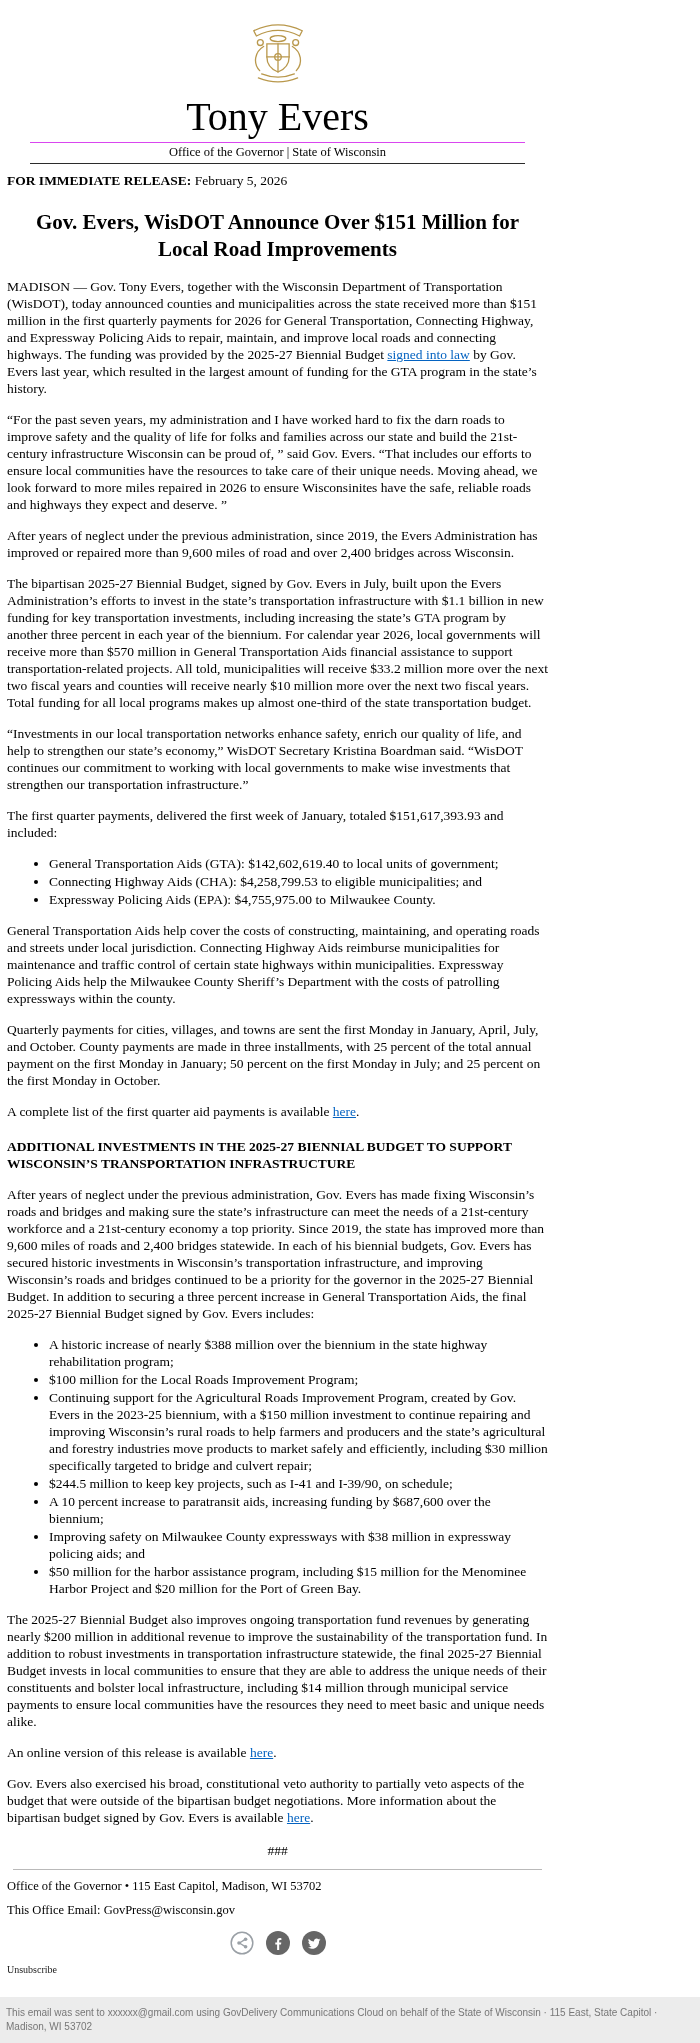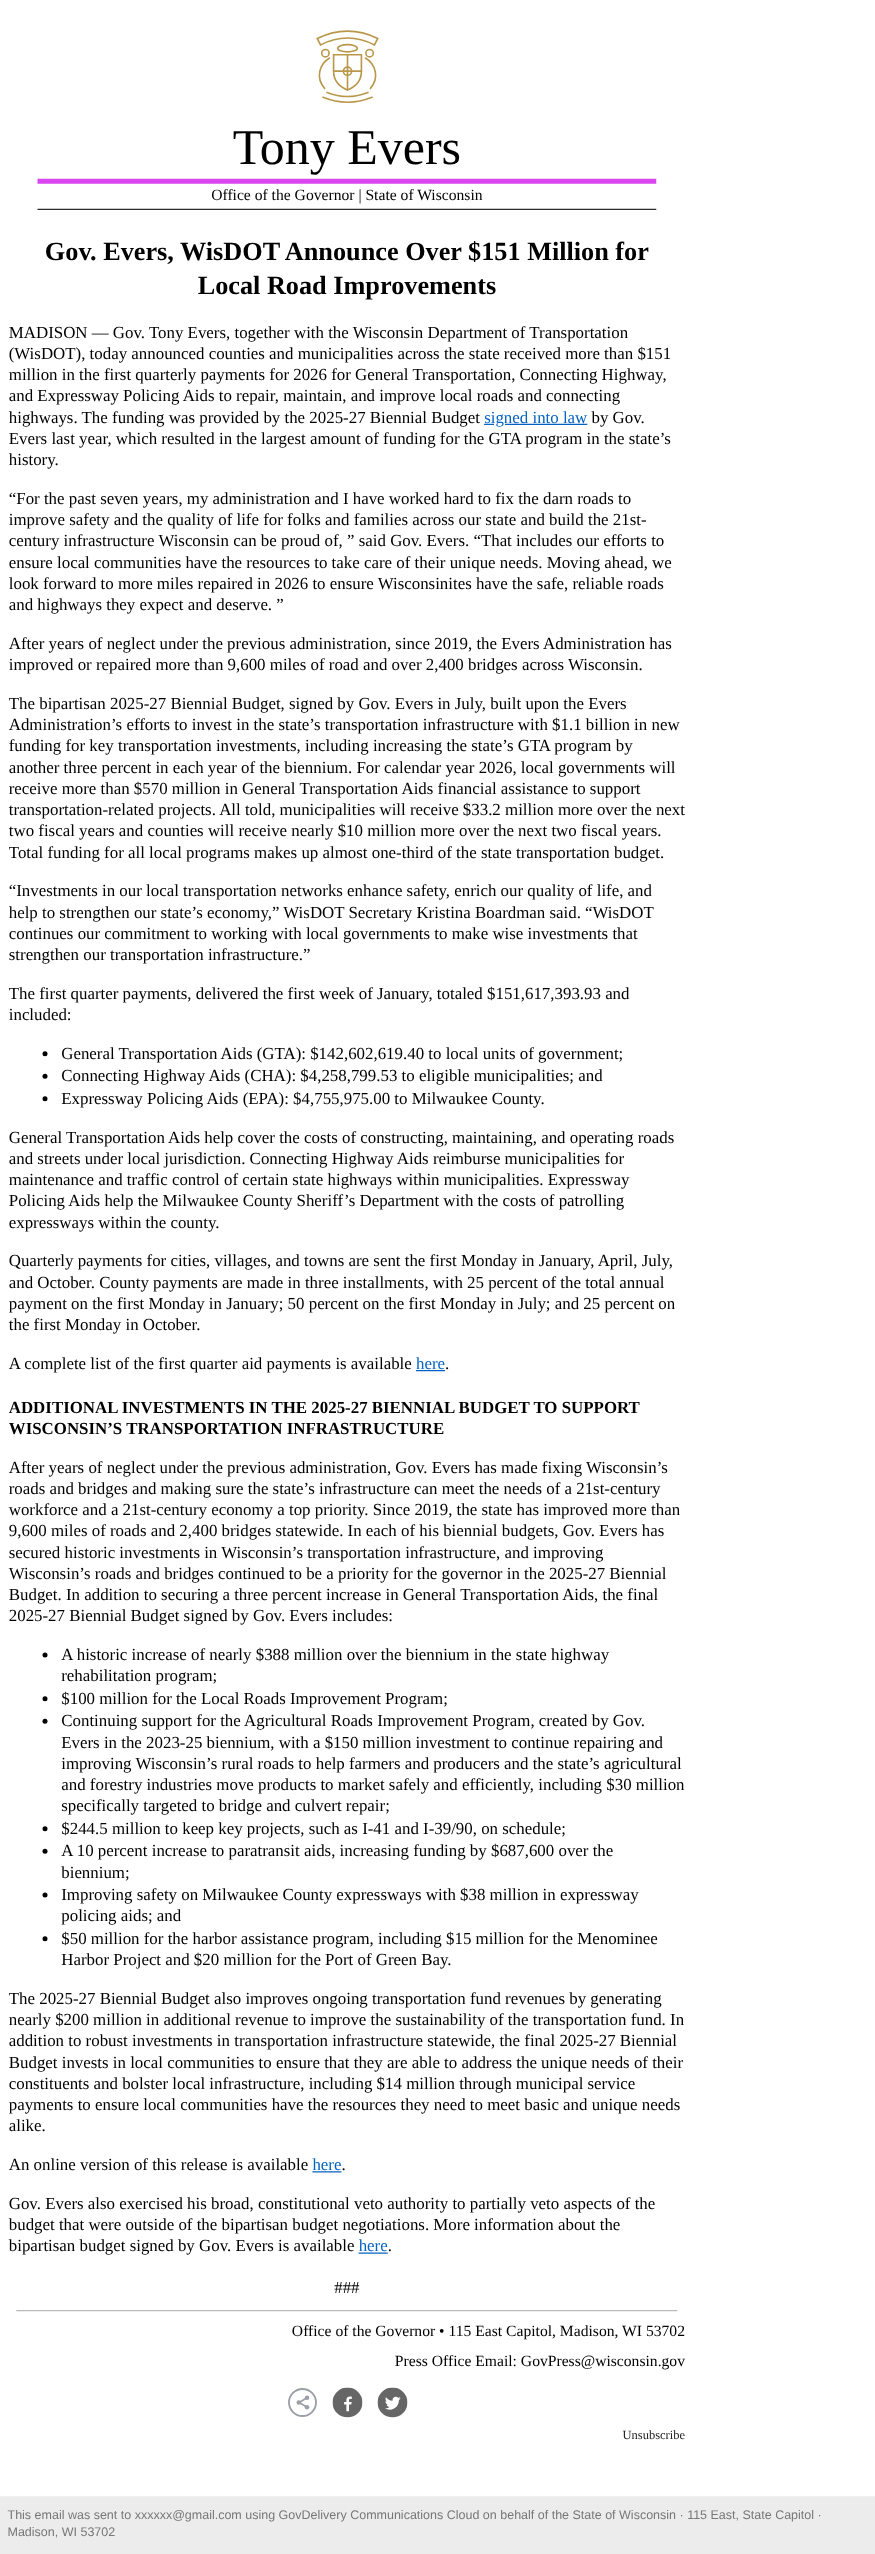--- a/index.html
+++ b/index.html
@@ -4,36 +4,36 @@
 <style>
   html,body{margin:0;padding:0;background:#ffffff;}
   .page{width:700px;min-height:2043px;display:flex;flex-direction:column;background:#fff;
         font-family:"Liberation Serif", serif;color:#000;}
   .email{width:555px;padding-top:14px;}
   .content{padding:0 7px;font-size:13.5px;line-height:1.26;}
 
   
   .seal-wrap{text-align:center;margin:2px 0 0;}
   .gov-name{font-size:40px;font-weight:400;text-align:center;margin:2px 0 4px;line-height:1.05;}
-  .office-wrap{margin:0 30px 8px;border-top:4px solid #d946ef;border-bottom:1px solid #2b2b2b;
+  .office-wrap{margin:0 30px 8px;border-top:1px solid #d946ef;border-bottom:1px solid #2b2b2b;
                padding:2px 0 3px;text-align:center;font-size:12.5px;}
 
   .release-line{margin:3px 0;font-size:13.5px;}
   .headline{font-size:21px;font-weight:bold;text-align:center;margin:20px 18px 8px;line-height:1.3;}
 
   .para{margin:14px 0;}
   ul.blist{margin:13px 0;padding-left:42px;}
   ul.blist li{margin:0 0 1px;}
   .section-heading{font-weight:bold;margin:18px 0 14px;}
 
   .lnk{color:#0563C1;text-decoration:underline;cursor:pointer;}
   .end-mark{text-align:center;margin:16px 0 10px;}
   .rule{border-top:1px solid #b9b9b9;margin:6px 6px 0;}
 
-  .footer{text-align:right;font-size:12.5px;}
+  .footer{text-align:left;font-size:12.5px;}
   .footer p{margin:9px 0;}
   .email-plain{color:#000;text-decoration:none;cursor:pointer;}
   .social-row{display:flex;justify-content:center;gap:12px;margin:12px 0 6px;}
   .social-btn{width:24px;height:24px;cursor:pointer;}
   .unsubscribe{font-size:10px;margin:6px 0 16px;cursor:pointer;color:#222;}
 
   .disclaimer-bar{margin-top:auto;width:700px;background:#ececec;box-sizing:border-box;
                   padding:9px 6px;font-family:"Liberation Sans", sans-serif;
                   font-size:10px;line-height:1.4;color:#777;}
 </style>
@@ -61,20 +61,24 @@
             <path d="M25 94 Q55 106 85 94"></path>
           </g>
         </svg>
       </span>
     </div>
     <h1 class="gov-name">Tony Evers</h1>
     <div class="office-wrap">Office of the Governor | State of Wisconsin</div>
 
     <div class="content">
 
+      <p class="release-line">
+        <strong>FOR IMMEDIATE RELEASE:</strong>
+        <span>February 5, 2026</span>
+      </p>
 
       <h2 class="headline">Gov. Evers, WisDOT Announce Over $151 Million for Local Road Improvements</h2>
 
       <p class="para"><span>MADISON — Gov. Tony Evers, together with the Wisconsin Department of Transportation (WisDOT), today announced counties and municipalities across the state received more than $151 million in the first quarterly payments for 2026 for General Transportation, Connecting Highway, and Expressway Policing Aids to repair, maintain, and improve local roads and connecting highways. The funding was provided by the 2025-27 Biennial Budget </span><a class="lnk">signed into law</a><span> by Gov. Evers last year, which resulted in the largest amount of funding for the GTA program in the state’s history.</span></p>
 
       <p class="para">“For the past seven years, my administration and I have worked hard to fix the darn roads to improve safety and the quality of life for folks and families across our state and build the 21st-century infrastructure Wisconsin can be proud of, ” said Gov. Evers. “That includes our efforts to ensure local communities have the resources to take care of their unique needs. Moving ahead, we look forward to more miles repaired in 2026 to ensure Wisconsinites have the safe, reliable roads and highways they expect and deserve. ”</p>
 
       <p class="para">After years of neglect under the previous administration, since 2019, the Evers Administration has improved or repaired more than 9,600 miles of road and over 2,400 bridges across Wisconsin.</p>
 
       <p class="para">The bipartisan 2025-27 Biennial Budget, signed by Gov. Evers in July, built upon the Evers Administration’s efforts to invest in the state’s transportation infrastructure with $1.1 billion in new funding for key transportation investments, including increasing the state’s GTA program by another three percent in each year of the biennium. For calendar year 2026, local governments will receive more than $570 million in General Transportation Aids financial assistance to support transportation-related projects. All told, municipalities will receive $33.2 million more over the next two fiscal years and counties will receive nearly $10 million more over the next two fiscal years. Total funding for all local programs makes up almost one-third of the state transportation budget.</p>
@@ -115,21 +119,21 @@
 
       <p class="para"><span>Gov. Evers also exercised his broad, constitutional veto authority to partially veto aspects of the budget that were outside of the bipartisan budget negotiations. More information about the bipartisan budget signed by Gov. Evers is available </span><a class="lnk">here</a><span>.</span></p>
 
       <p class="end-mark">###</p>
 
       <div class="rule"></div>
 
       <div class="footer">
         <p>Office of the Governor • 115 East Capitol, Madison, WI 53702</p>
         <p>
-          <span>Press Office Email:</span>
+          <span>This Office Email:</span>
           <a class="email-plain">GovPress@wisconsin.gov</a>
         </p>
 
         <div class="social-row">
           <span class="social-btn">
             <svg width="24" height="24" viewBox="0 0 24 24" aria-hidden="true">
               <circle cx="12" cy="12" r="10.8" fill="#ffffff" stroke="#9aa0a6" stroke-width="1.5"></circle>
               <g stroke="#9aa0a6" stroke-width="1.3">
                 <line x1="9.3" y1="12" x2="15.3" y2="8.4"></line>
                 <line x1="9.3" y1="12" x2="15.3" y2="15.6"></line>

